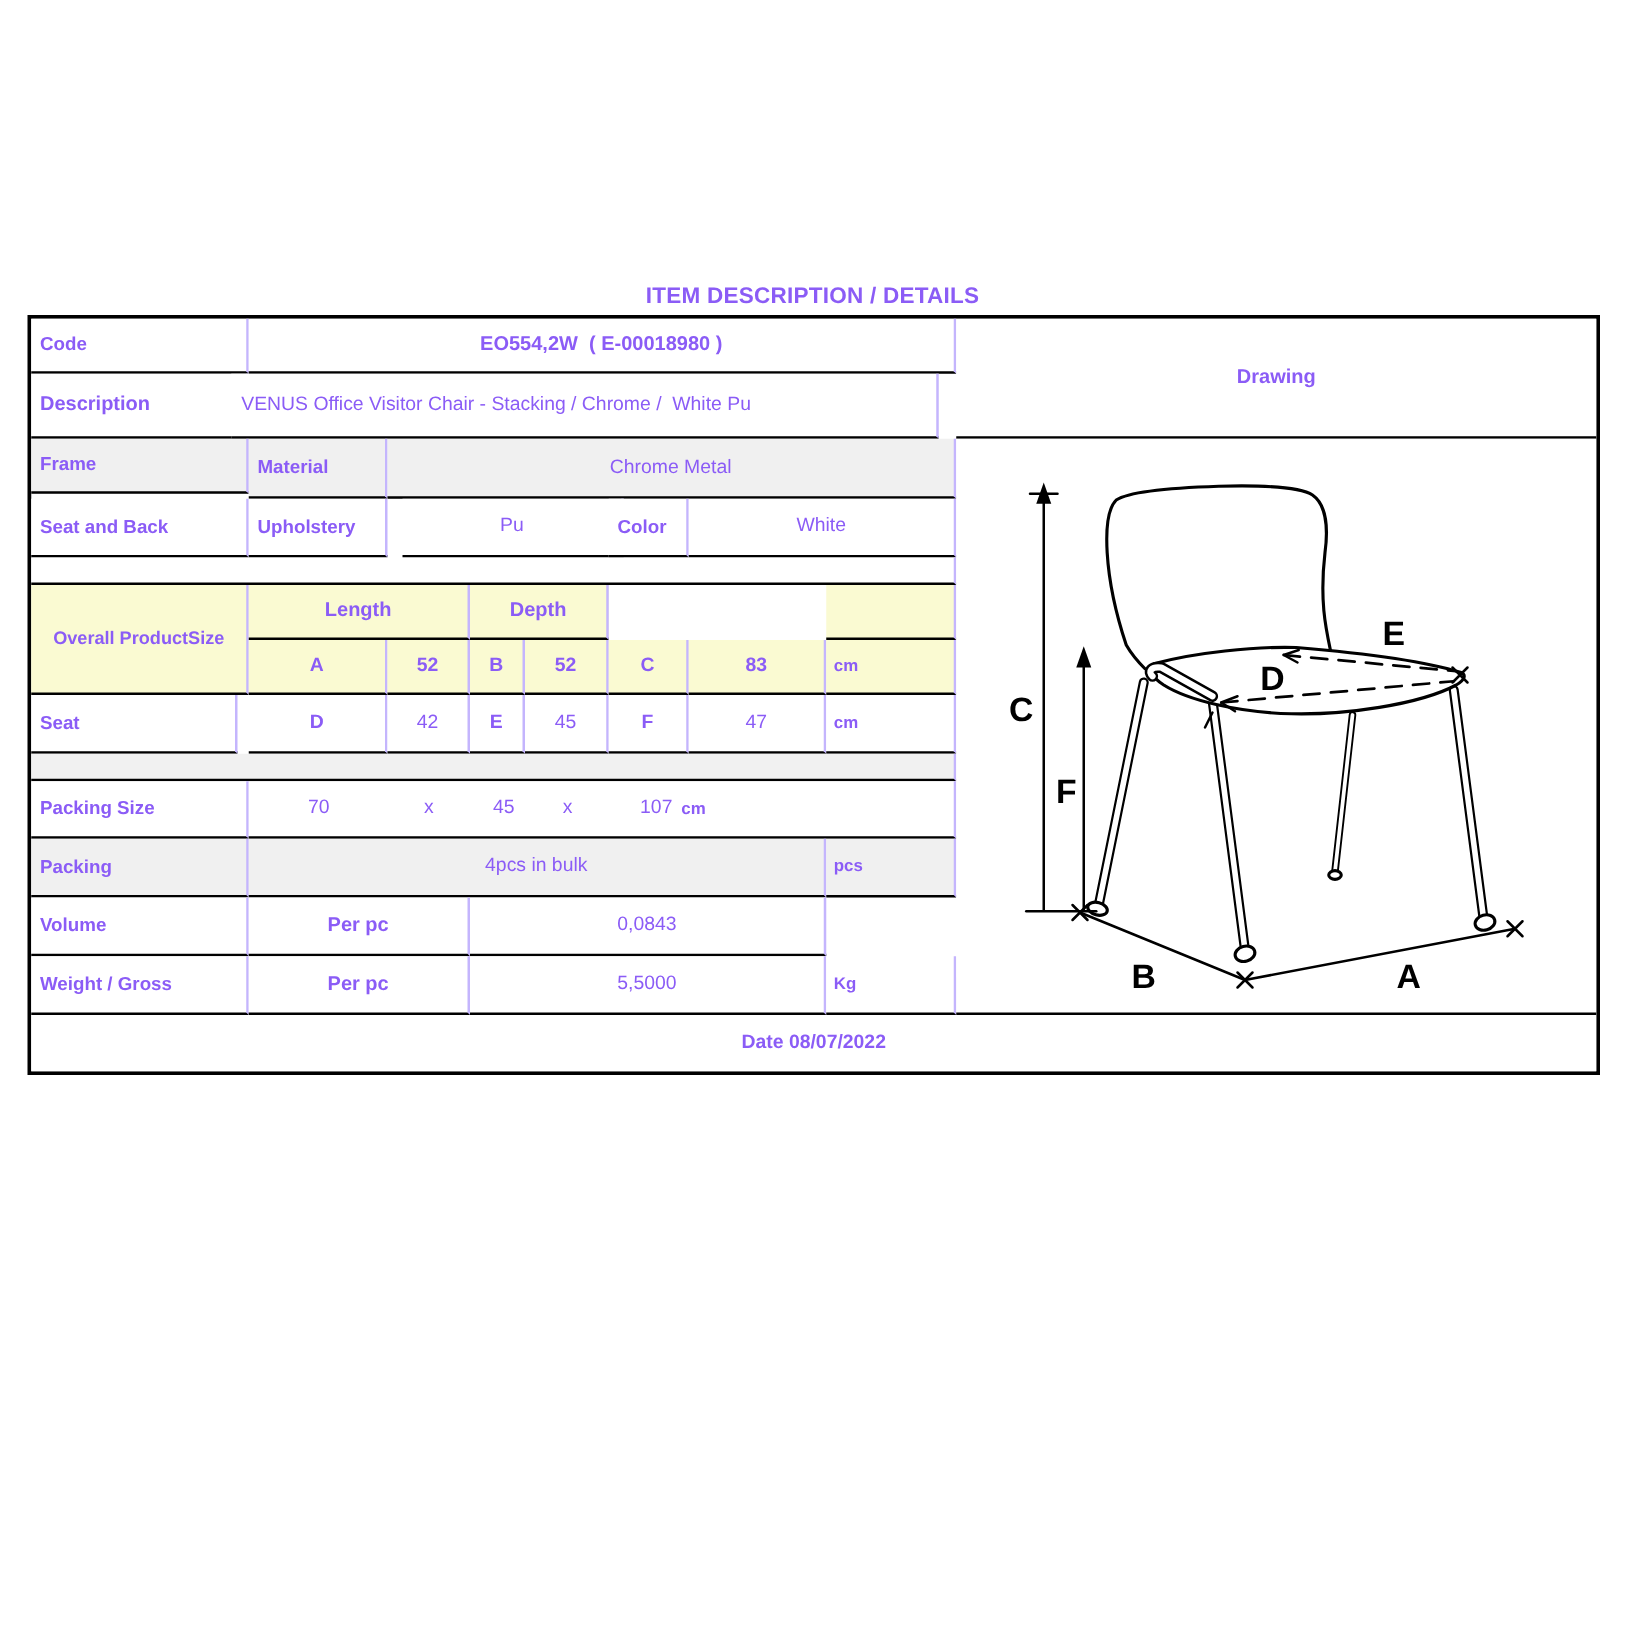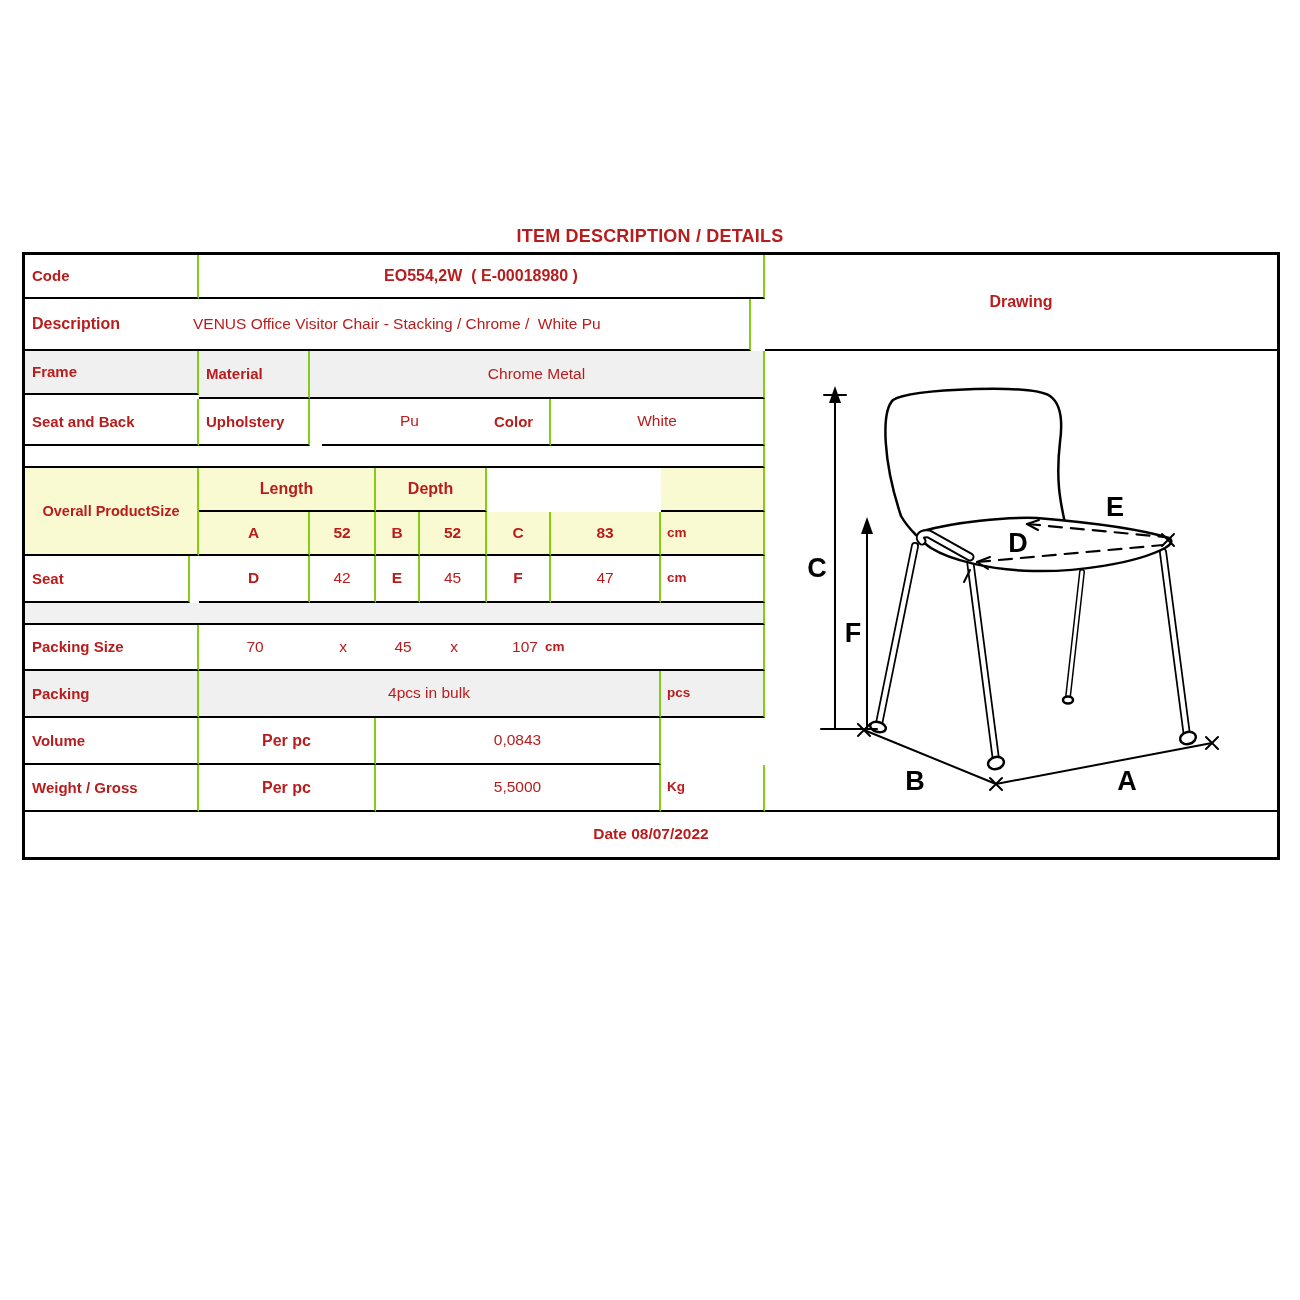--- a/index.html
+++ b/index.html
@@ -1,23 +1,23 @@
 <!DOCTYPE html>
 <html><head>
 <meta charset="utf-8">
 <style>
   html,body{margin:0;padding:0;background:#fff;}
   #page{position:relative;width:1300px;height:1300px;background:#fff;
-        font-family:"Liberation Sans",sans-serif;color:#b91c1c;}
+        font-family:"Liberation Sans",sans-serif;color:#8b5cf6;}
   #title{position:absolute;left:0;top:224px;width:1300px;height:24px;line-height:24px;
          text-align:center;font-size:18px;font-weight:bold;letter-spacing:.2px;}
   #spec-table{position:absolute;left:22px;top:252px;width:1252px;height:602px;
               border:3px solid #000;background:#fff;}
   .c{position:absolute;box-sizing:border-box;background:#fff;
-     border-right:2px solid #84cc16;border-bottom:2px solid #000;
+     border-right:2px solid #c4b5fd;border-bottom:2px solid #000;
      display:flex;align-items:center;justify-content:center;
      font-size:15.5px;line-height:1.2;}
   .lab{justify-content:flex-start;padding-left:7px;font-weight:bold;font-size:15px;}
   .b{font-weight:bold;}
   .pre{white-space:pre;}
   .nr{border-right:none;}
   .nb{border-bottom:none;}
   .gy{background:#f0f0f0;}
   .gy2{background:#f1f1f1;}
   .yl{background:#fafad2;}

